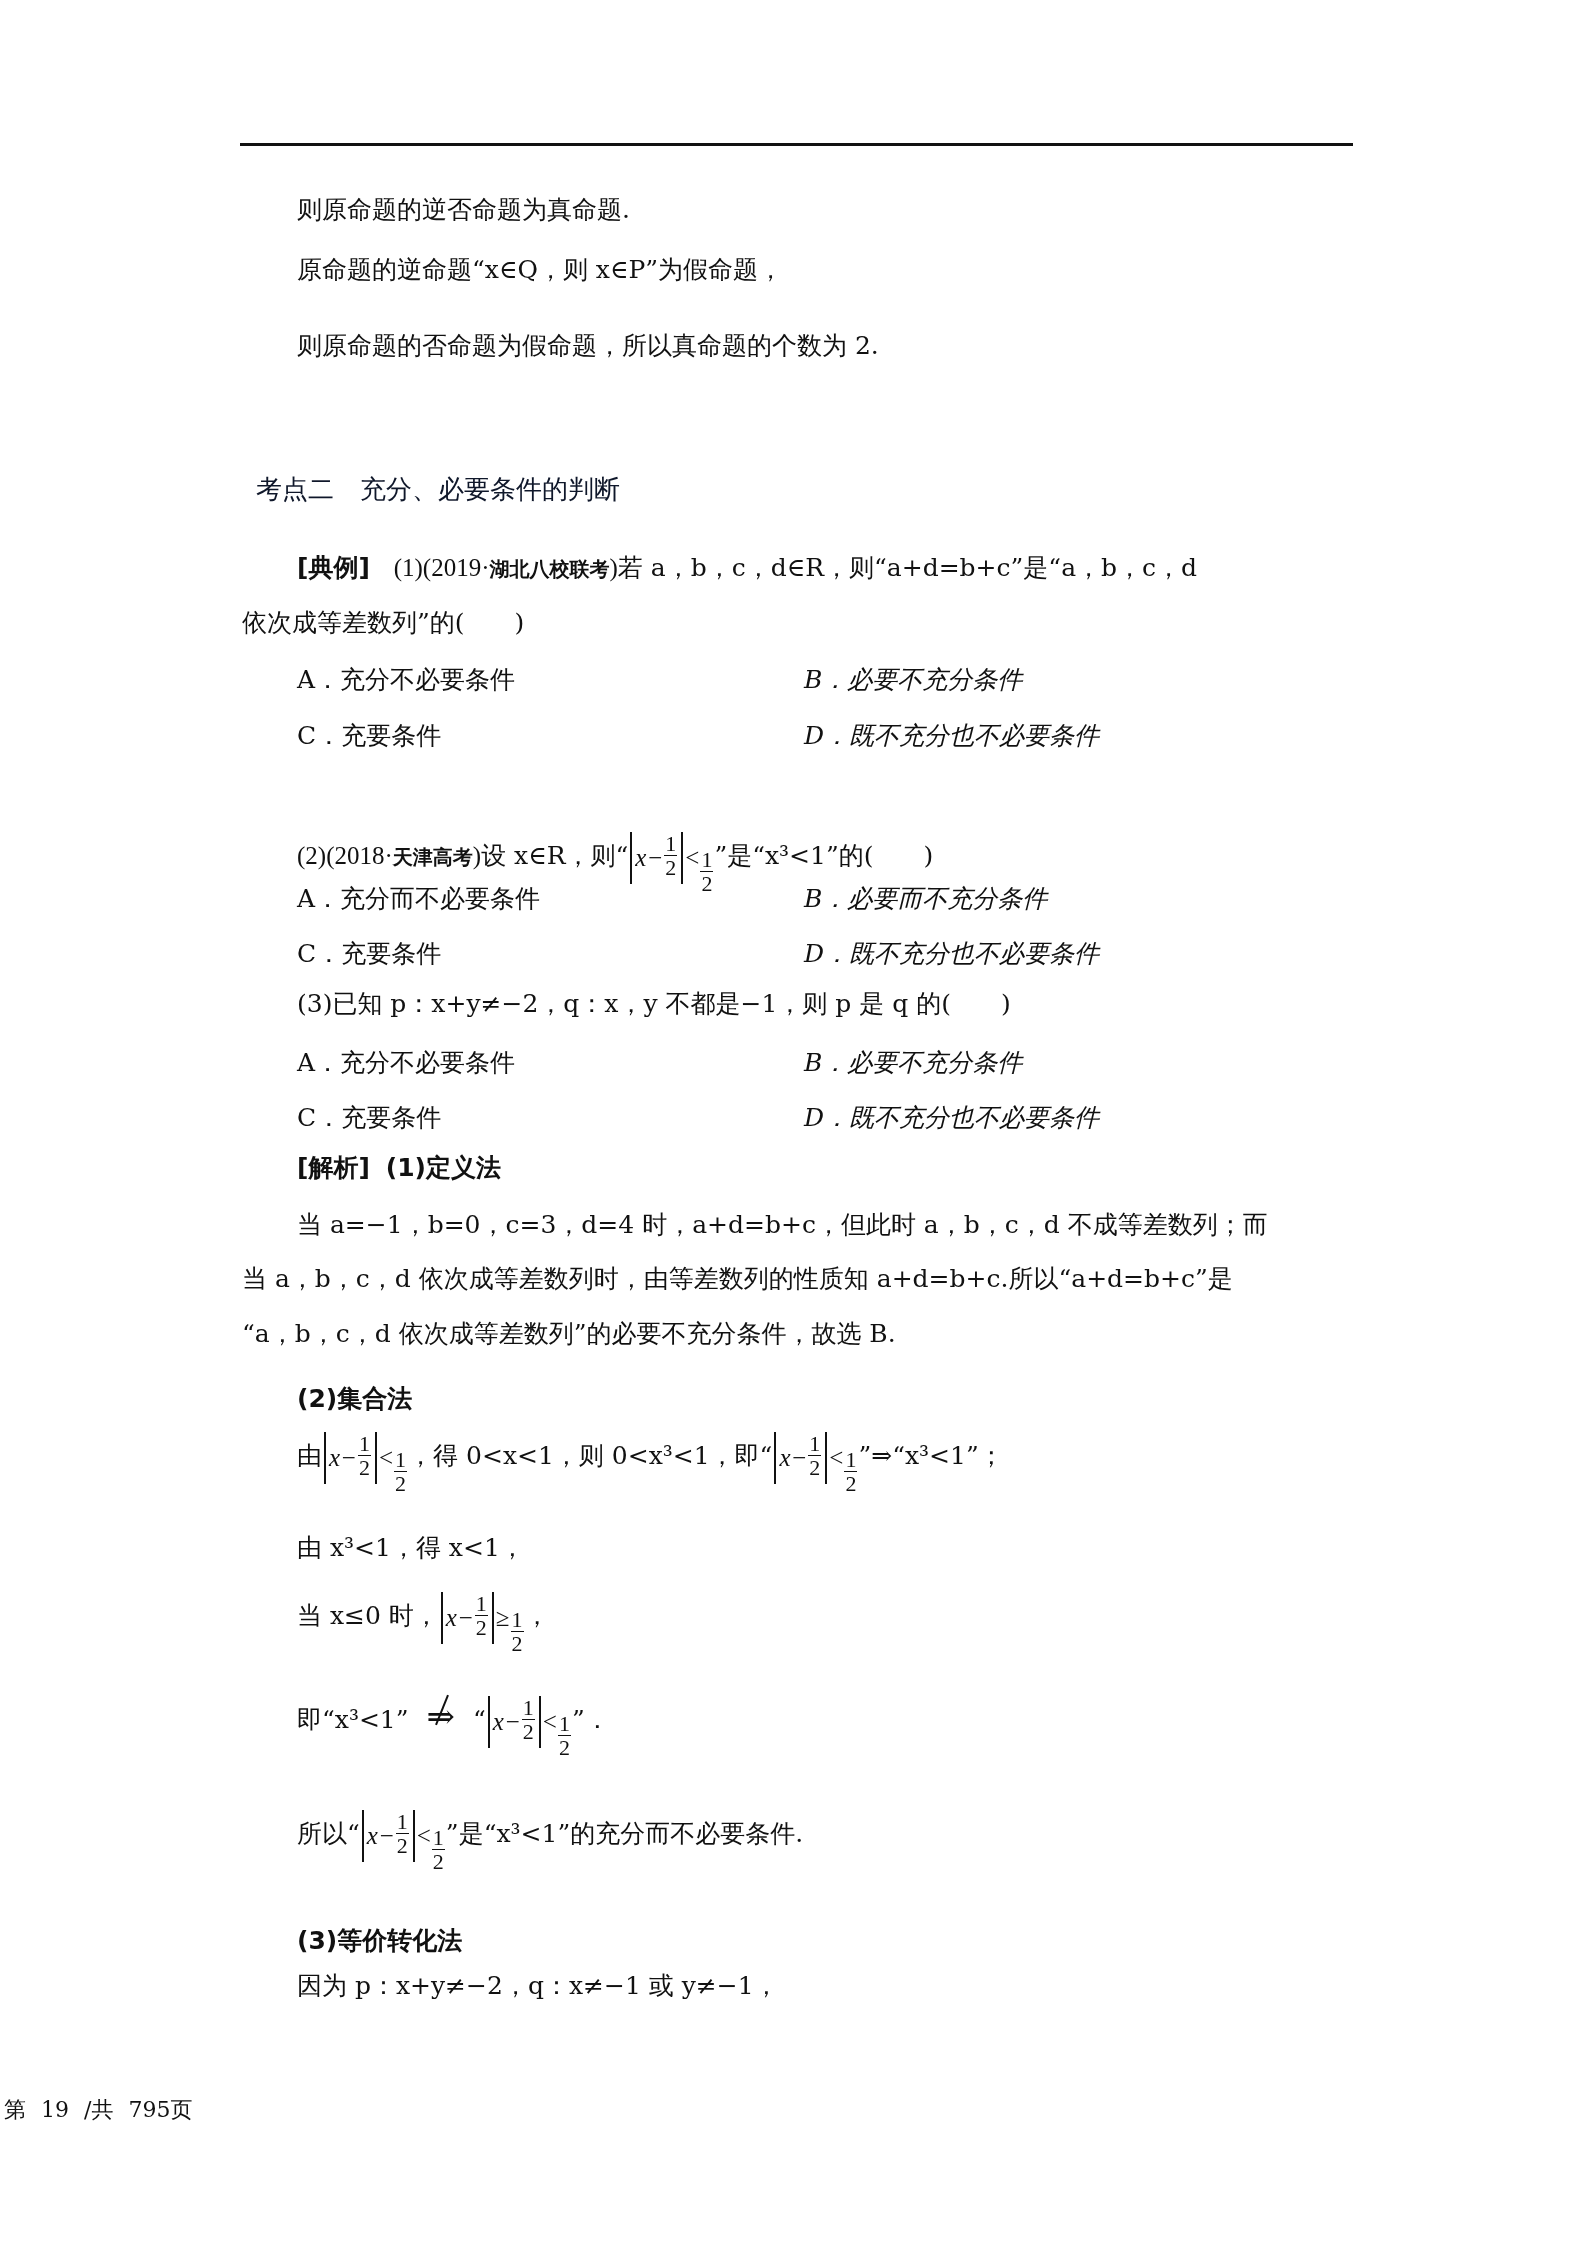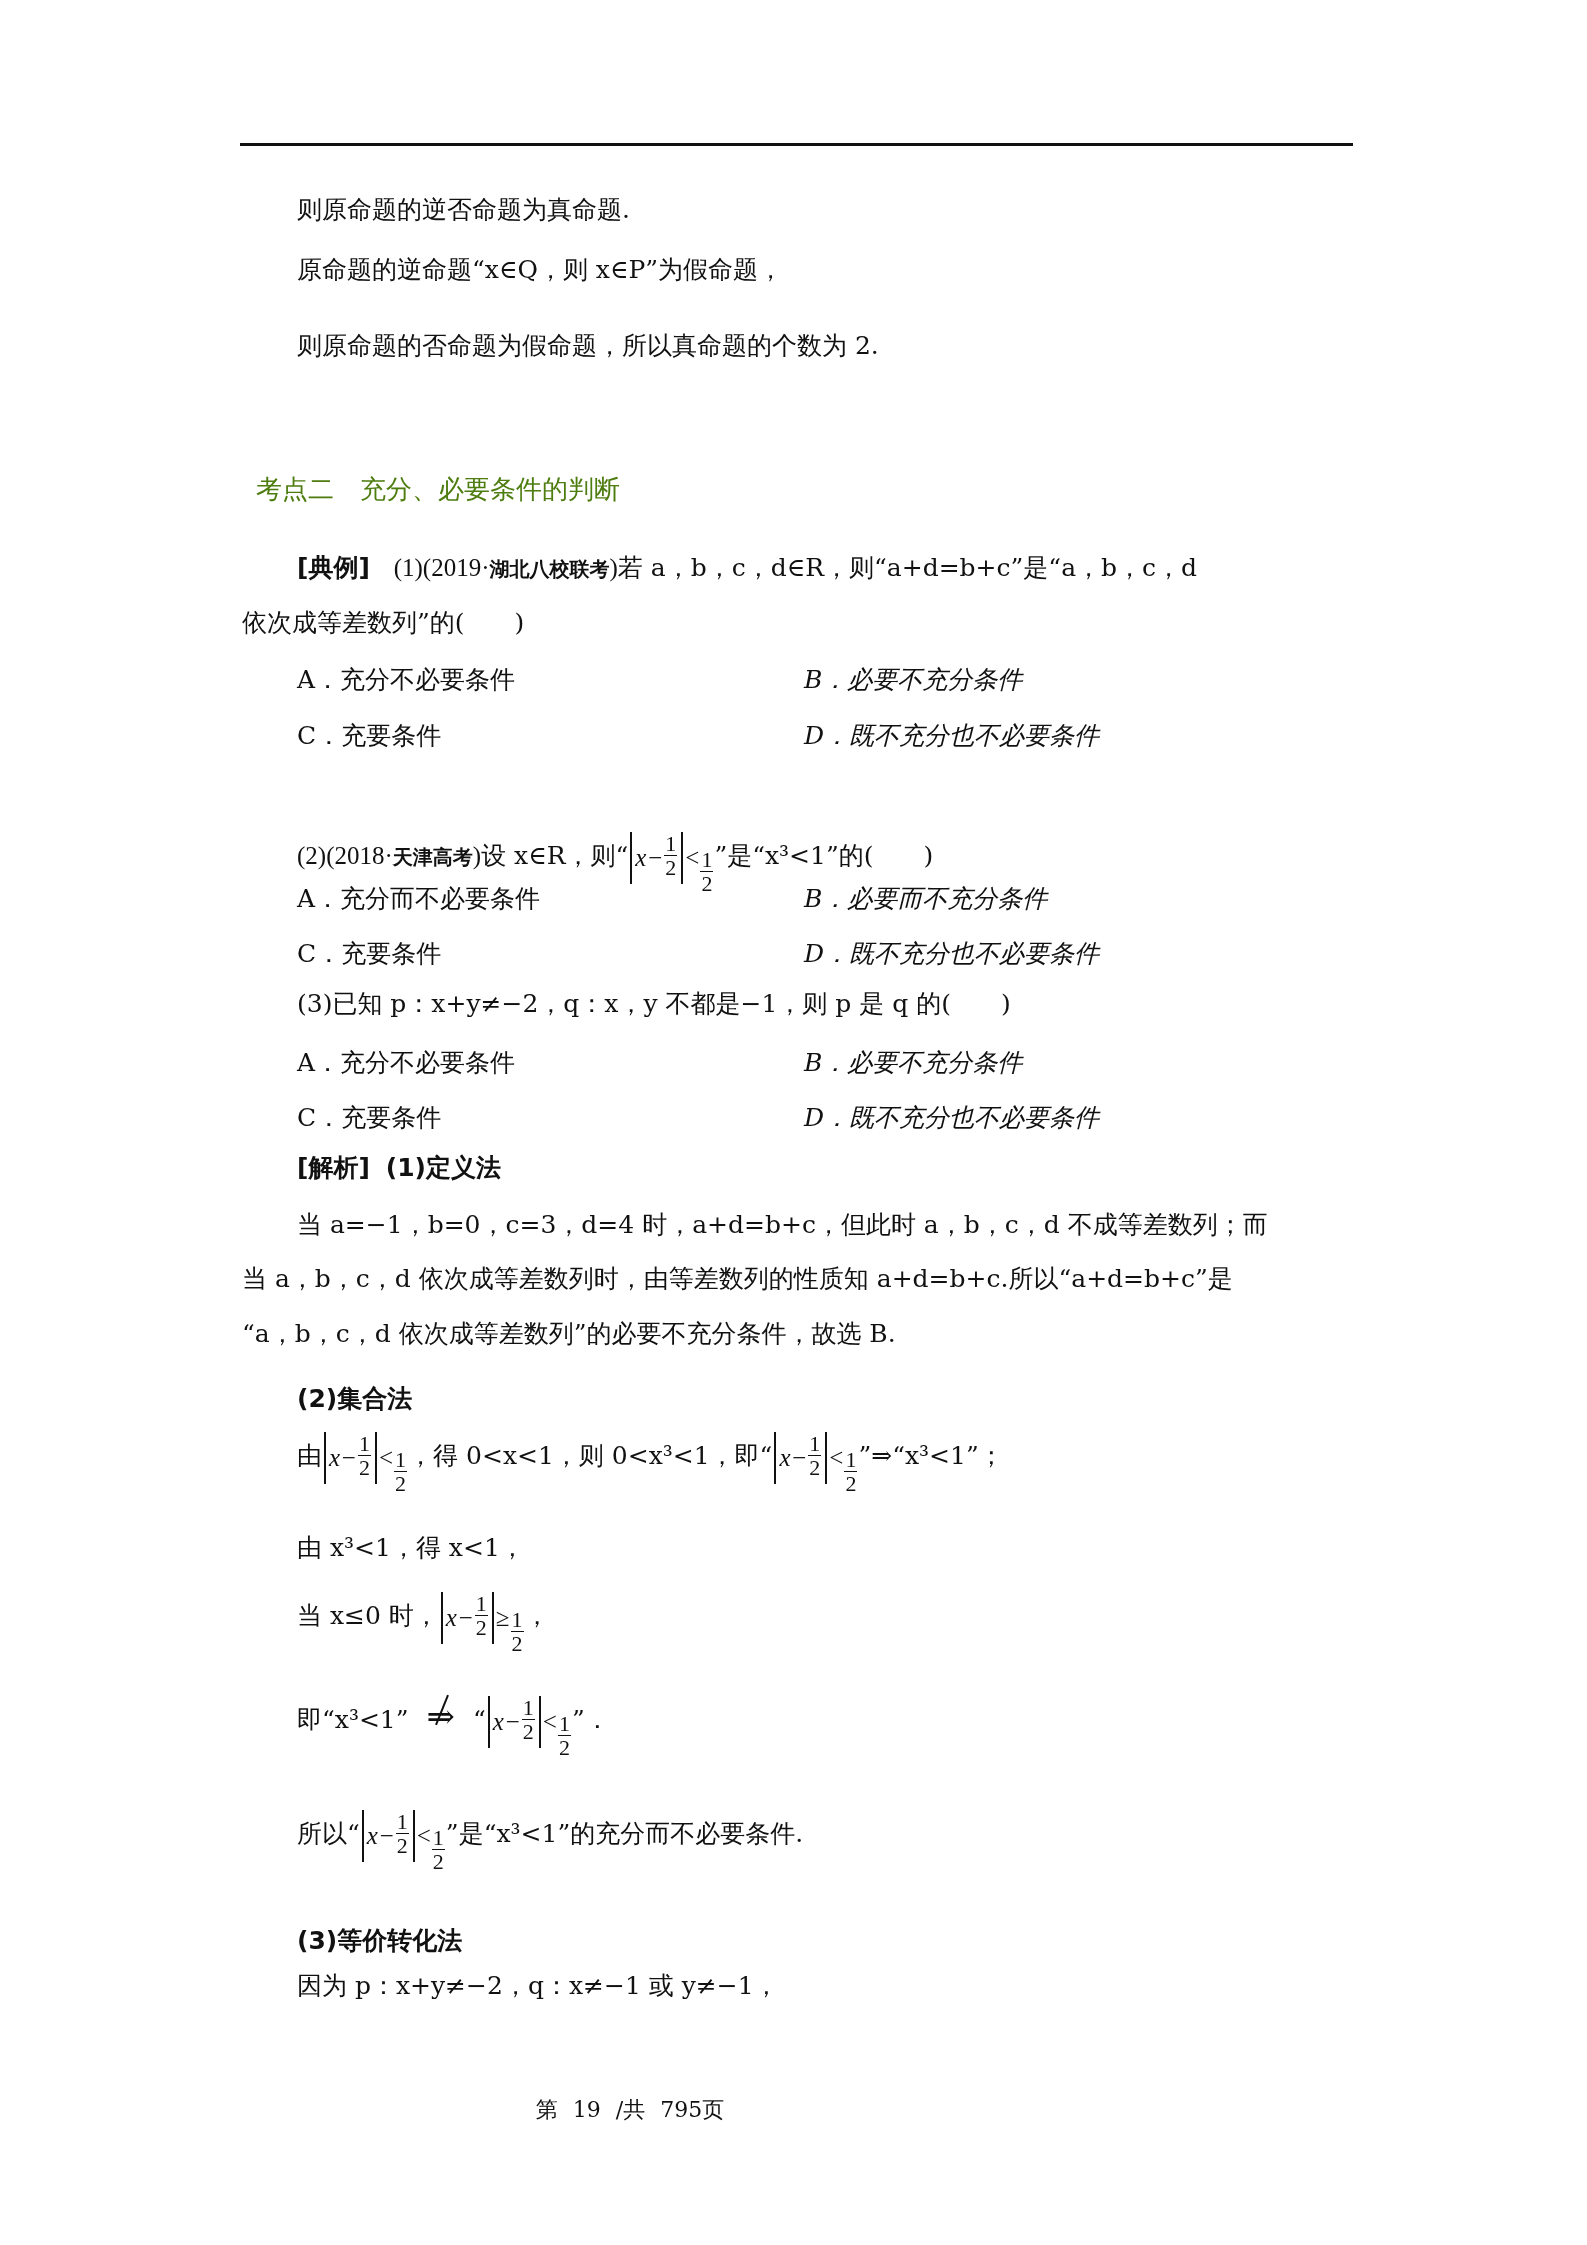--- a/index.html
+++ b/index.html
@@ -5,26 +5,26 @@
     html, body { margin:0; padding:0; background:#ffffff; }
     body { width:1587px; height:2245px; position:relative; overflow:hidden;
            font-family:"DejaVu Serif","Liberation Serif",serif; color:#111; }
     .rule { position:absolute; left:240px; top:143px; width:1113px; height:3px; background:#111; }
     .line { position:absolute; left:297px; font-size:25px; white-space:nowrap; line-height:1; }
     .line.full { left:242px; }
     .i { font-style:italic; font-family:"Liberation Serif",serif; }
     .lat { font-family:Liberation Serif, serif; }
     .src { font-family:"DejaVu Sans","Liberation Sans",sans-serif; font-weight:bold; font-size:20px; }
     .bold { font-weight:bold; font-family:"DejaVu Sans","Liberation Sans",sans-serif;margin-top:10px; }
-    .section { position:absolute; left:256px; top:472px; font-size:26px; color:#4d7c0f;
+    .section { position:absolute; left:256px; top:472px; font-size:26px; color:#0f172a;
                font-family:"DejaVu Sans","Liberation Sans",sans-serif; white-space:nowrap; }
     .opt { position:absolute; font-size:25px; white-space:nowrap; }
     .colA { left:297px; }
     .colB { left:804px;font-style:italic; }
-    .footer { position:absolute; left:0; width:1260px; top:2095px; text-align:center;
+    .footer { position:absolute; left:0; width:1260px; top:2095px; 
               font-size:22px; font-family:"DejaVu Serif","Liberation Serif",serif; }
     .footer span { margin:0 4px; }
     .mathexpr { display:inline-flex; align-items:center; vertical-align:middle; font-family:"Liberation Serif",serif; }
     .abs { display:inline-flex; align-items:flex-start; border-left:2px solid #111; border-right:2px solid #111;
            padding:0 3px; height:52px; margin:0 2px; }
     .frac { display:inline-flex; flex-direction:column; align-items:center; font-size:22px; line-height:1.05; margin:0 1px; }
     .frac .num { border-bottom:1px solid #111; padding:0 1px; }
     .frac.low { position:relative; top:14px; }
     .notimp { display:inline-block; font-size:34px; margin:0 18px; position:relative; }
     .notimp::after { content:""; position:absolute; left:14px; top:4px; width:2px; height:32px; background:#111; transform:rotate(22deg); }

